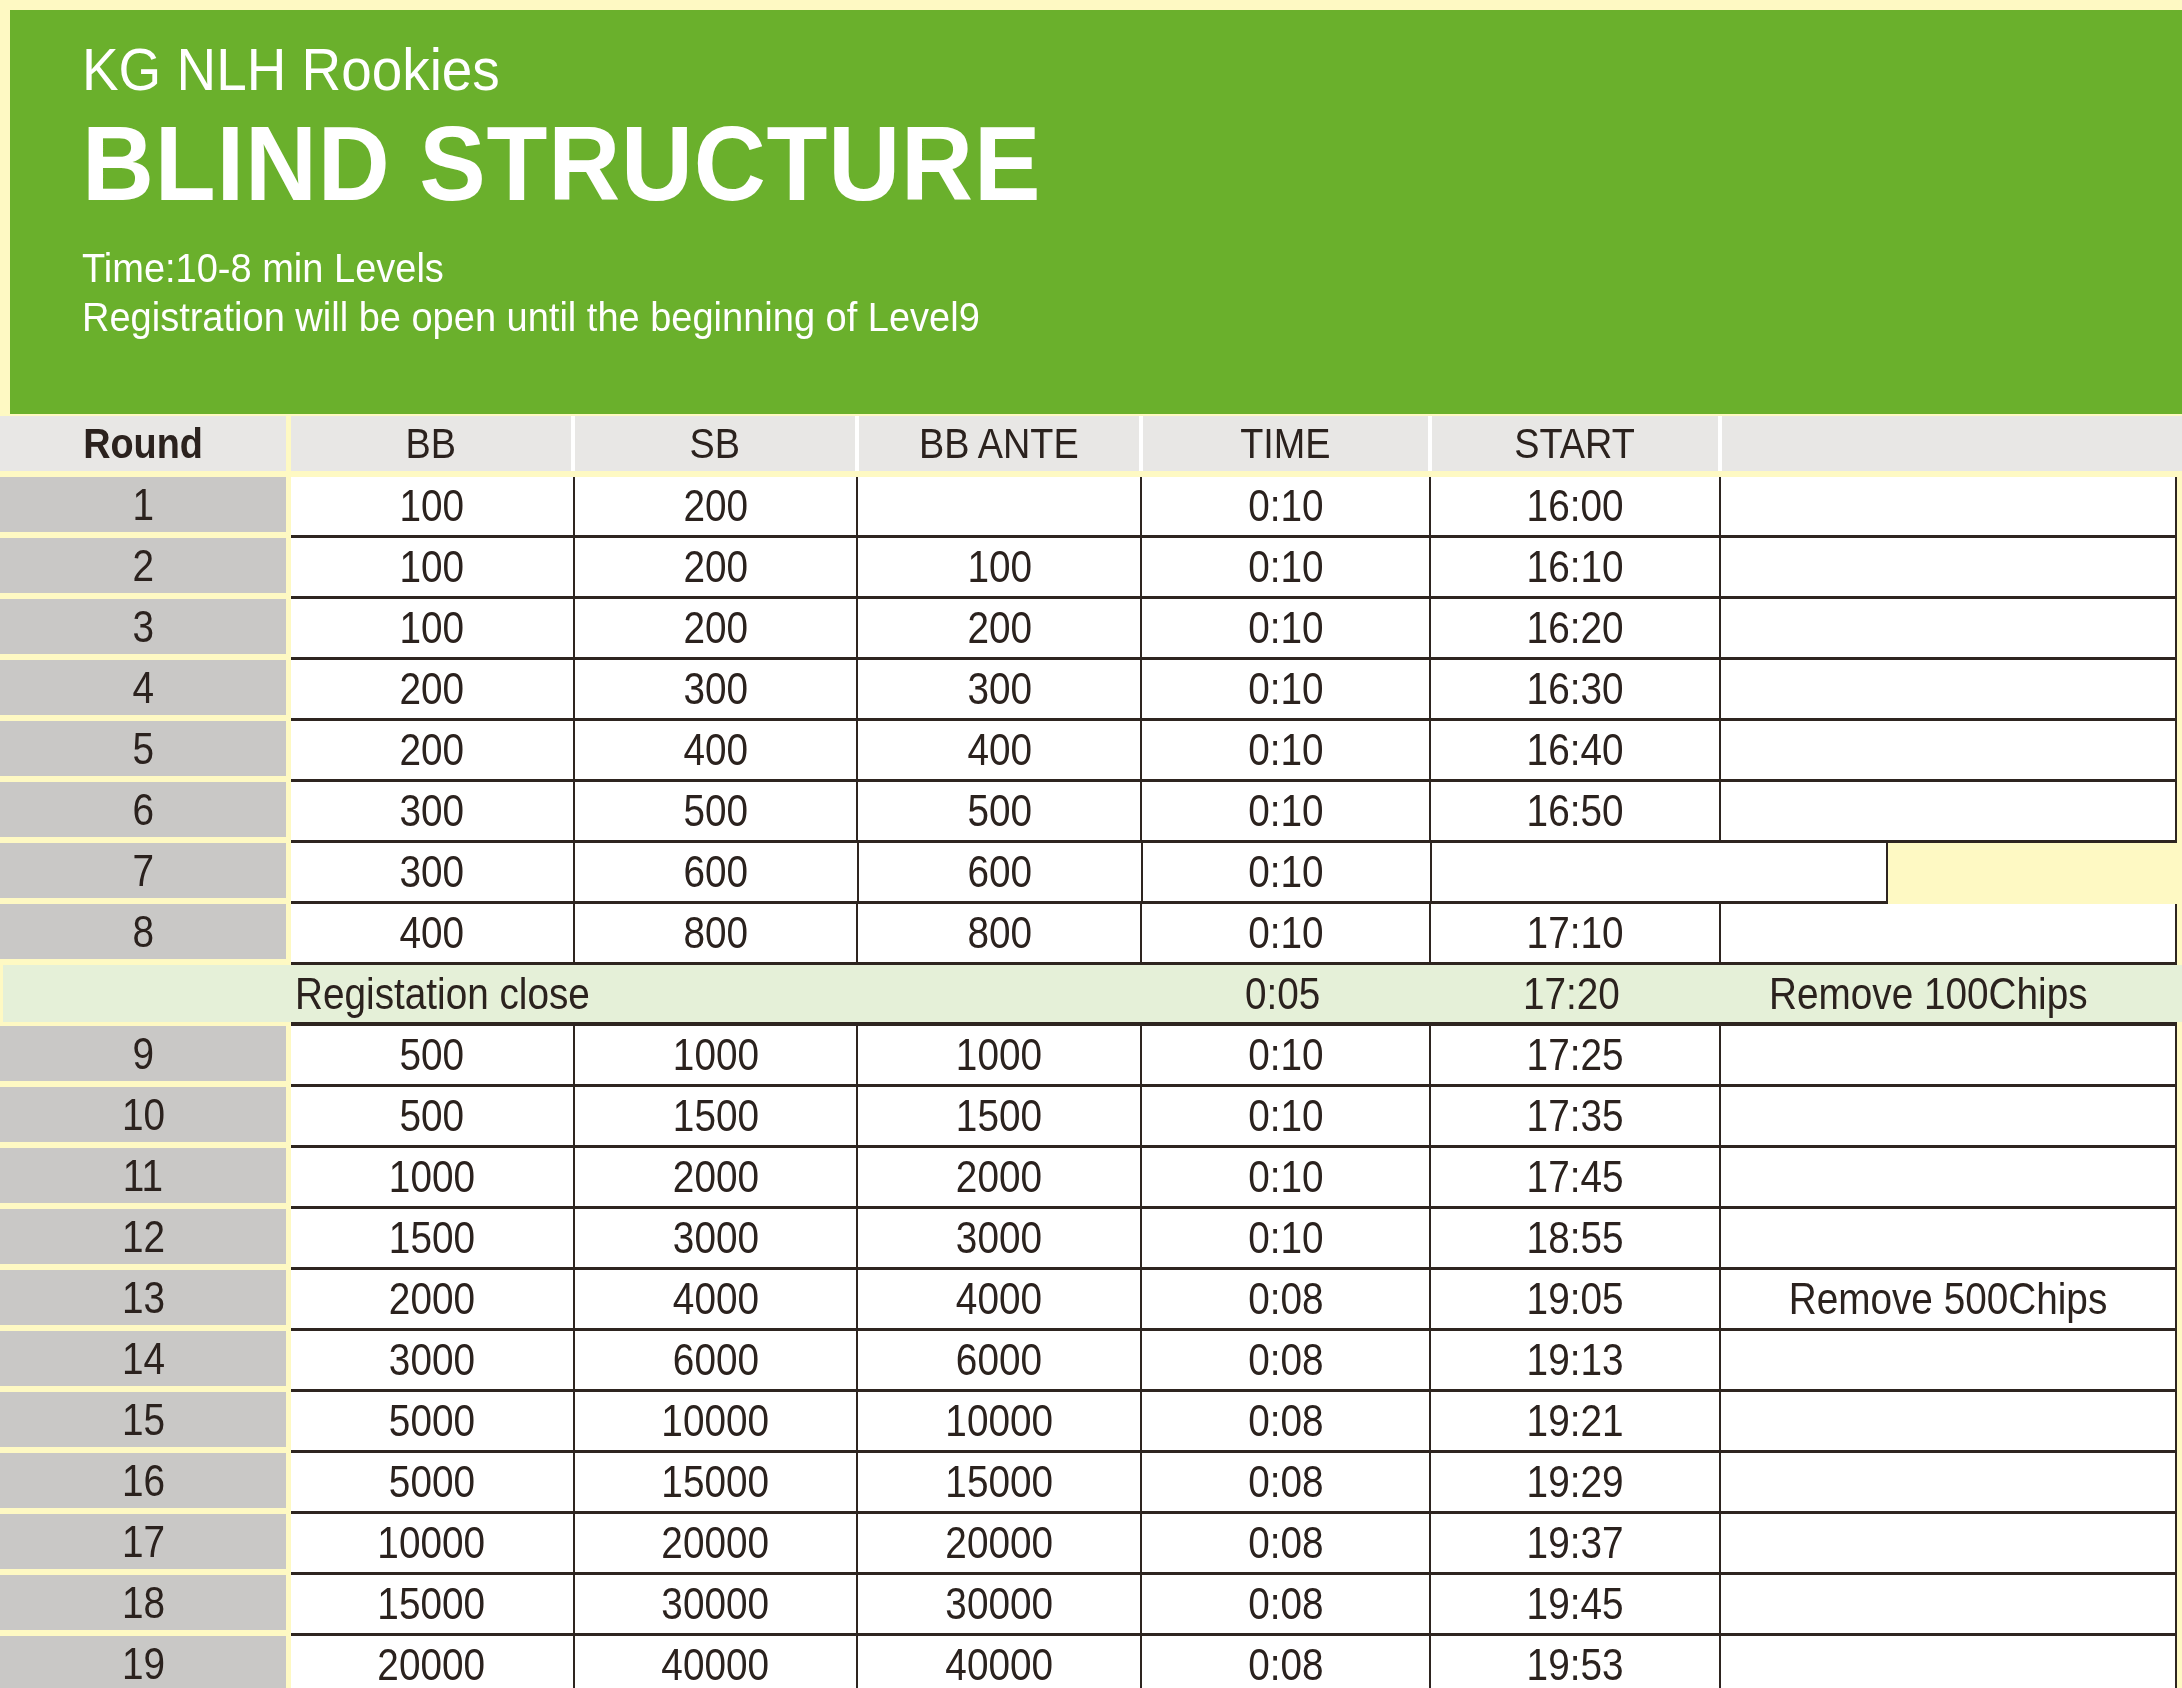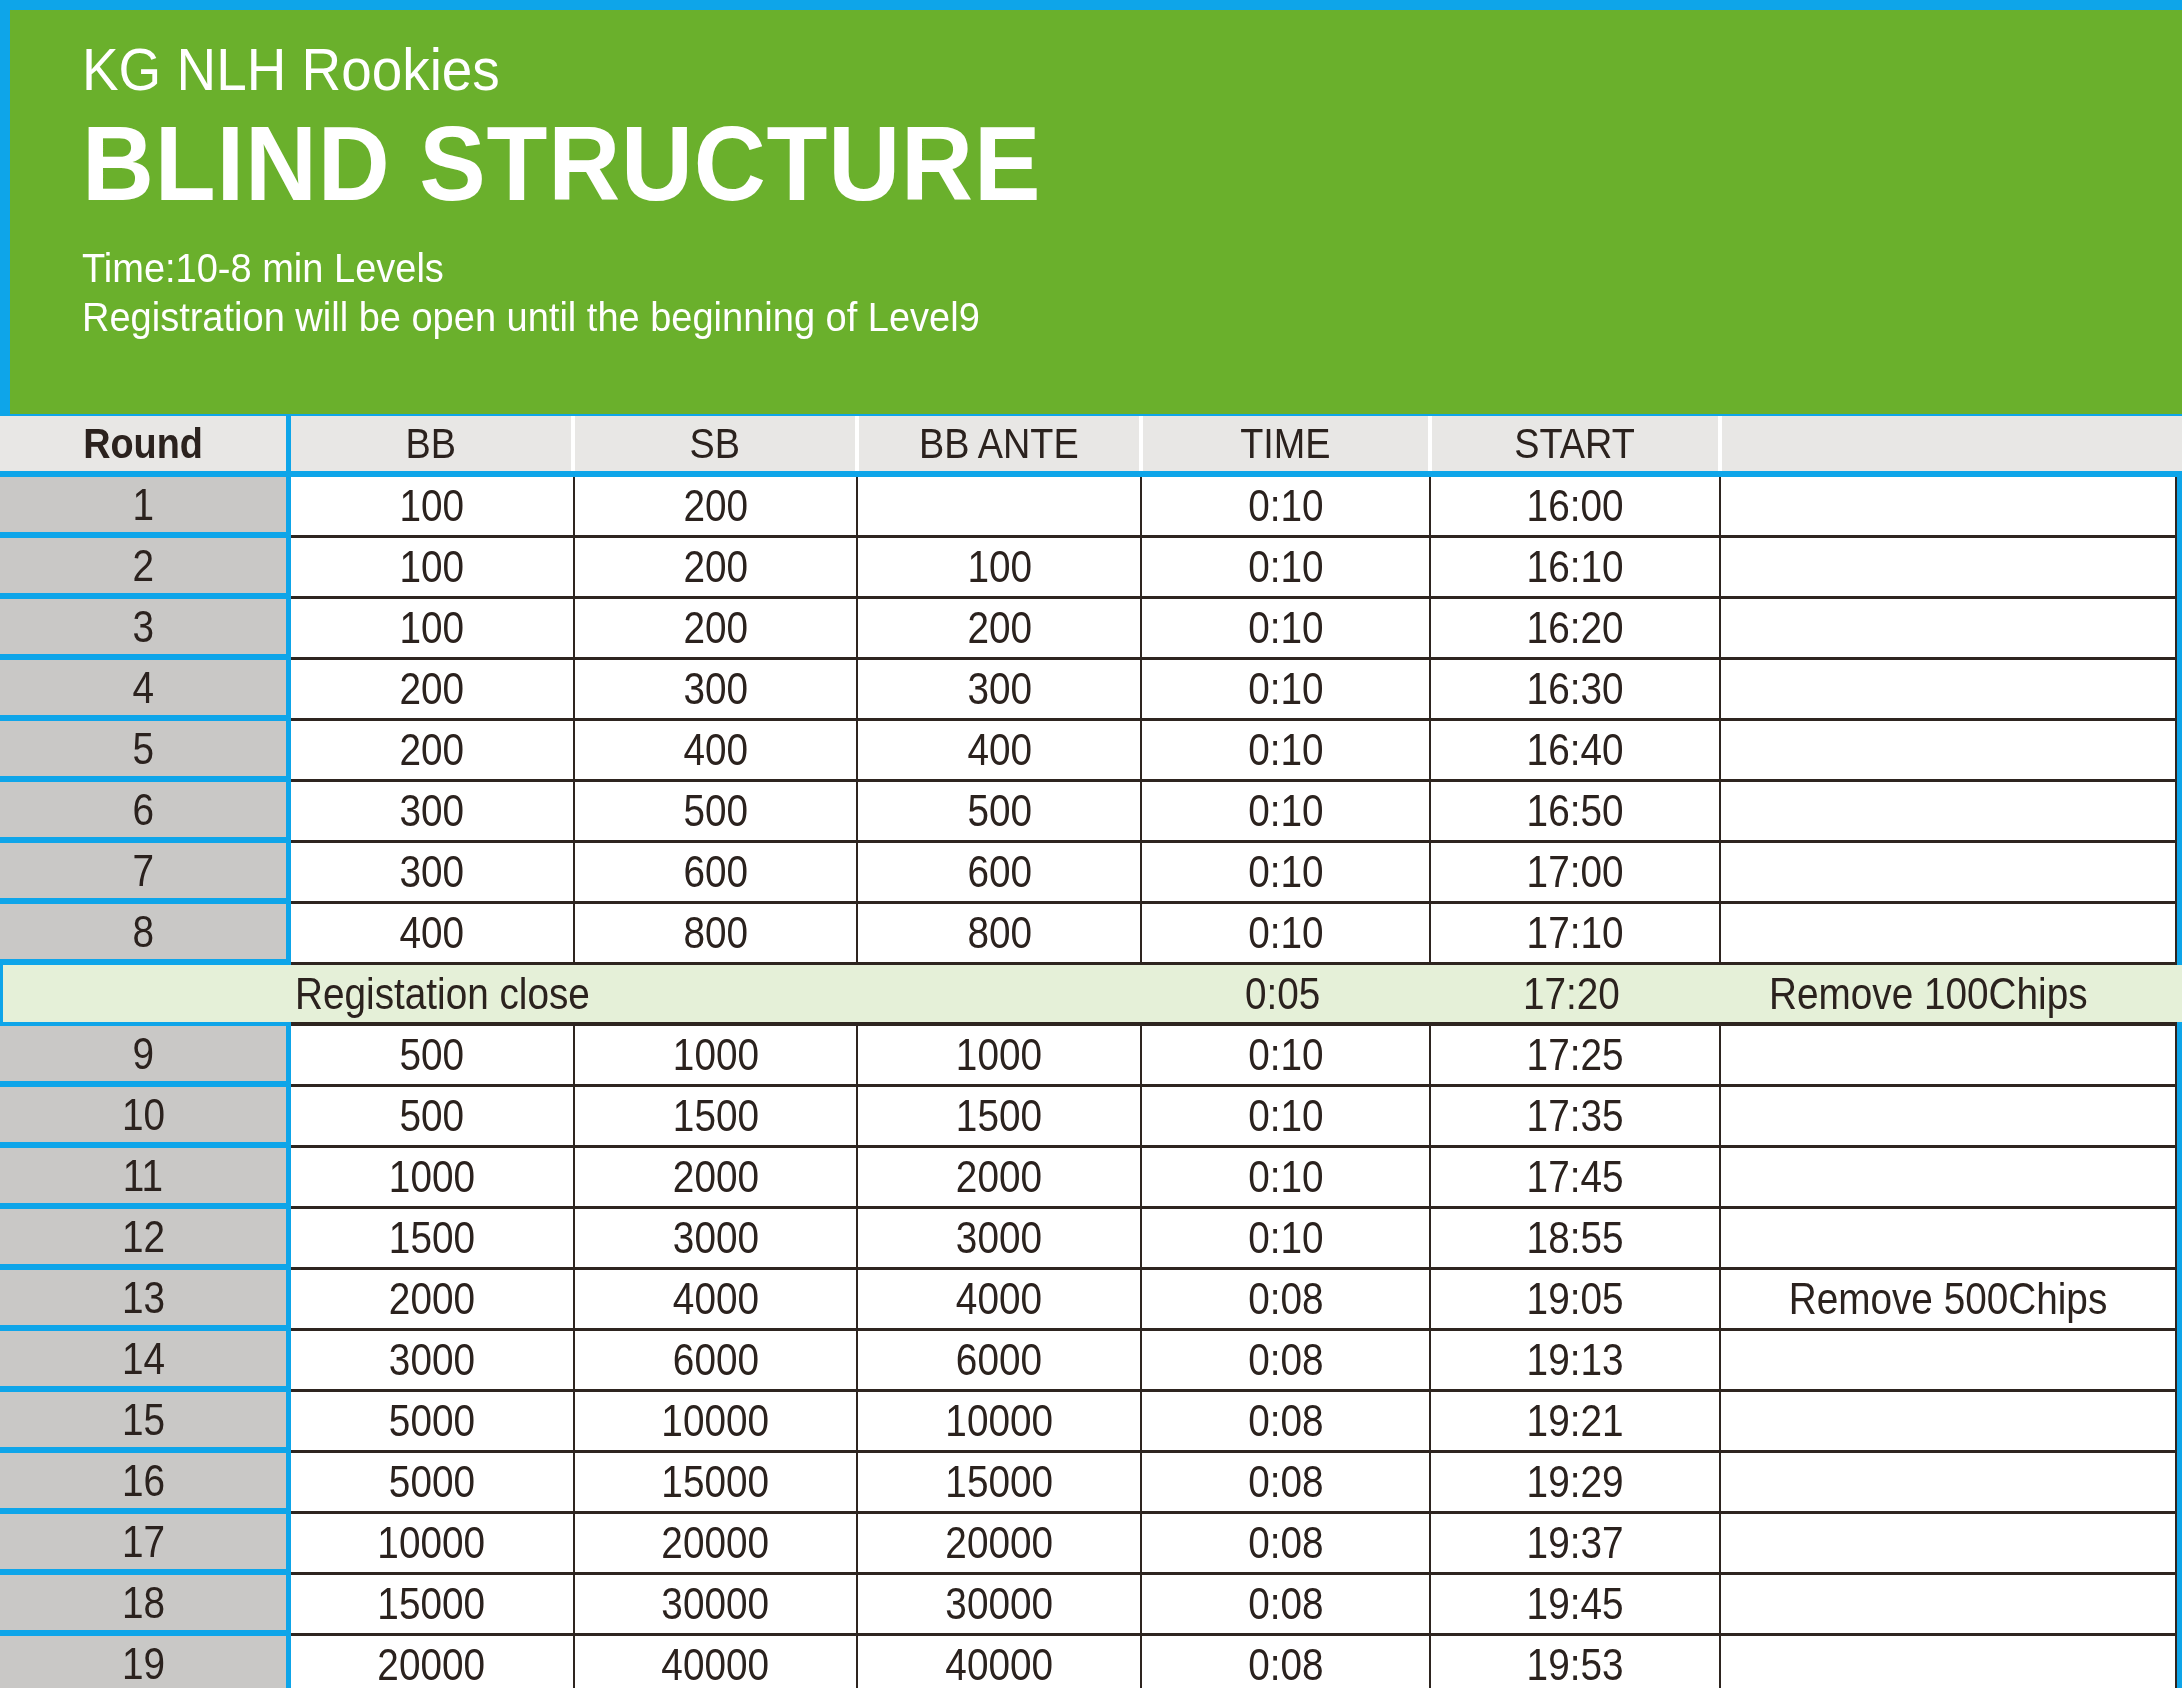--- a/index.html
+++ b/index.html
@@ -1,19 +1,19 @@
 <!DOCTYPE html>
 <html style="font-size:15px"><head>
 <meta charset="utf-8">
 <style>
   html,body{margin:0;padding:0;background:#ffffff;}
   .canvas{
     position:relative;
     width:2182px;height:1688px;
-    background:#0ea5e9;
+    background:#fef9c3;
     font-family:"Liberation Sans","DejaVu Sans",sans-serif;
     overflow:hidden;
   }
   
   .hero{
     position:absolute;left:9.5px;top:9.5px;right:0;height:404px;
     background:#6ab02c;color:#ffffff;
     padding:28px 0 0 72px;box-sizing:border-box;
   }
   .hero .tx{display:inline-block;transform-origin:left center;}
@@ -267,23 +267,20 @@
           </div>
           <div class="c bb">
             <span class="cellt">600</span>
           </div>
           <div class="c ante">
             <span class="cellt">600</span>
           </div>
           <div class="c time">
             <span class="cellt">0:10</span>
           </div>
-          <div class="c start">
-            <span class="cellt">17:00</span>
-          </div>
           <div class="c note">
             <span class="cellt"></span>
           </div>
         </div>
       </div>
       <div class="row">
         <div class="rcell">
           <span class="cellt">8</span>
         </div>
         <div class="dcells">

